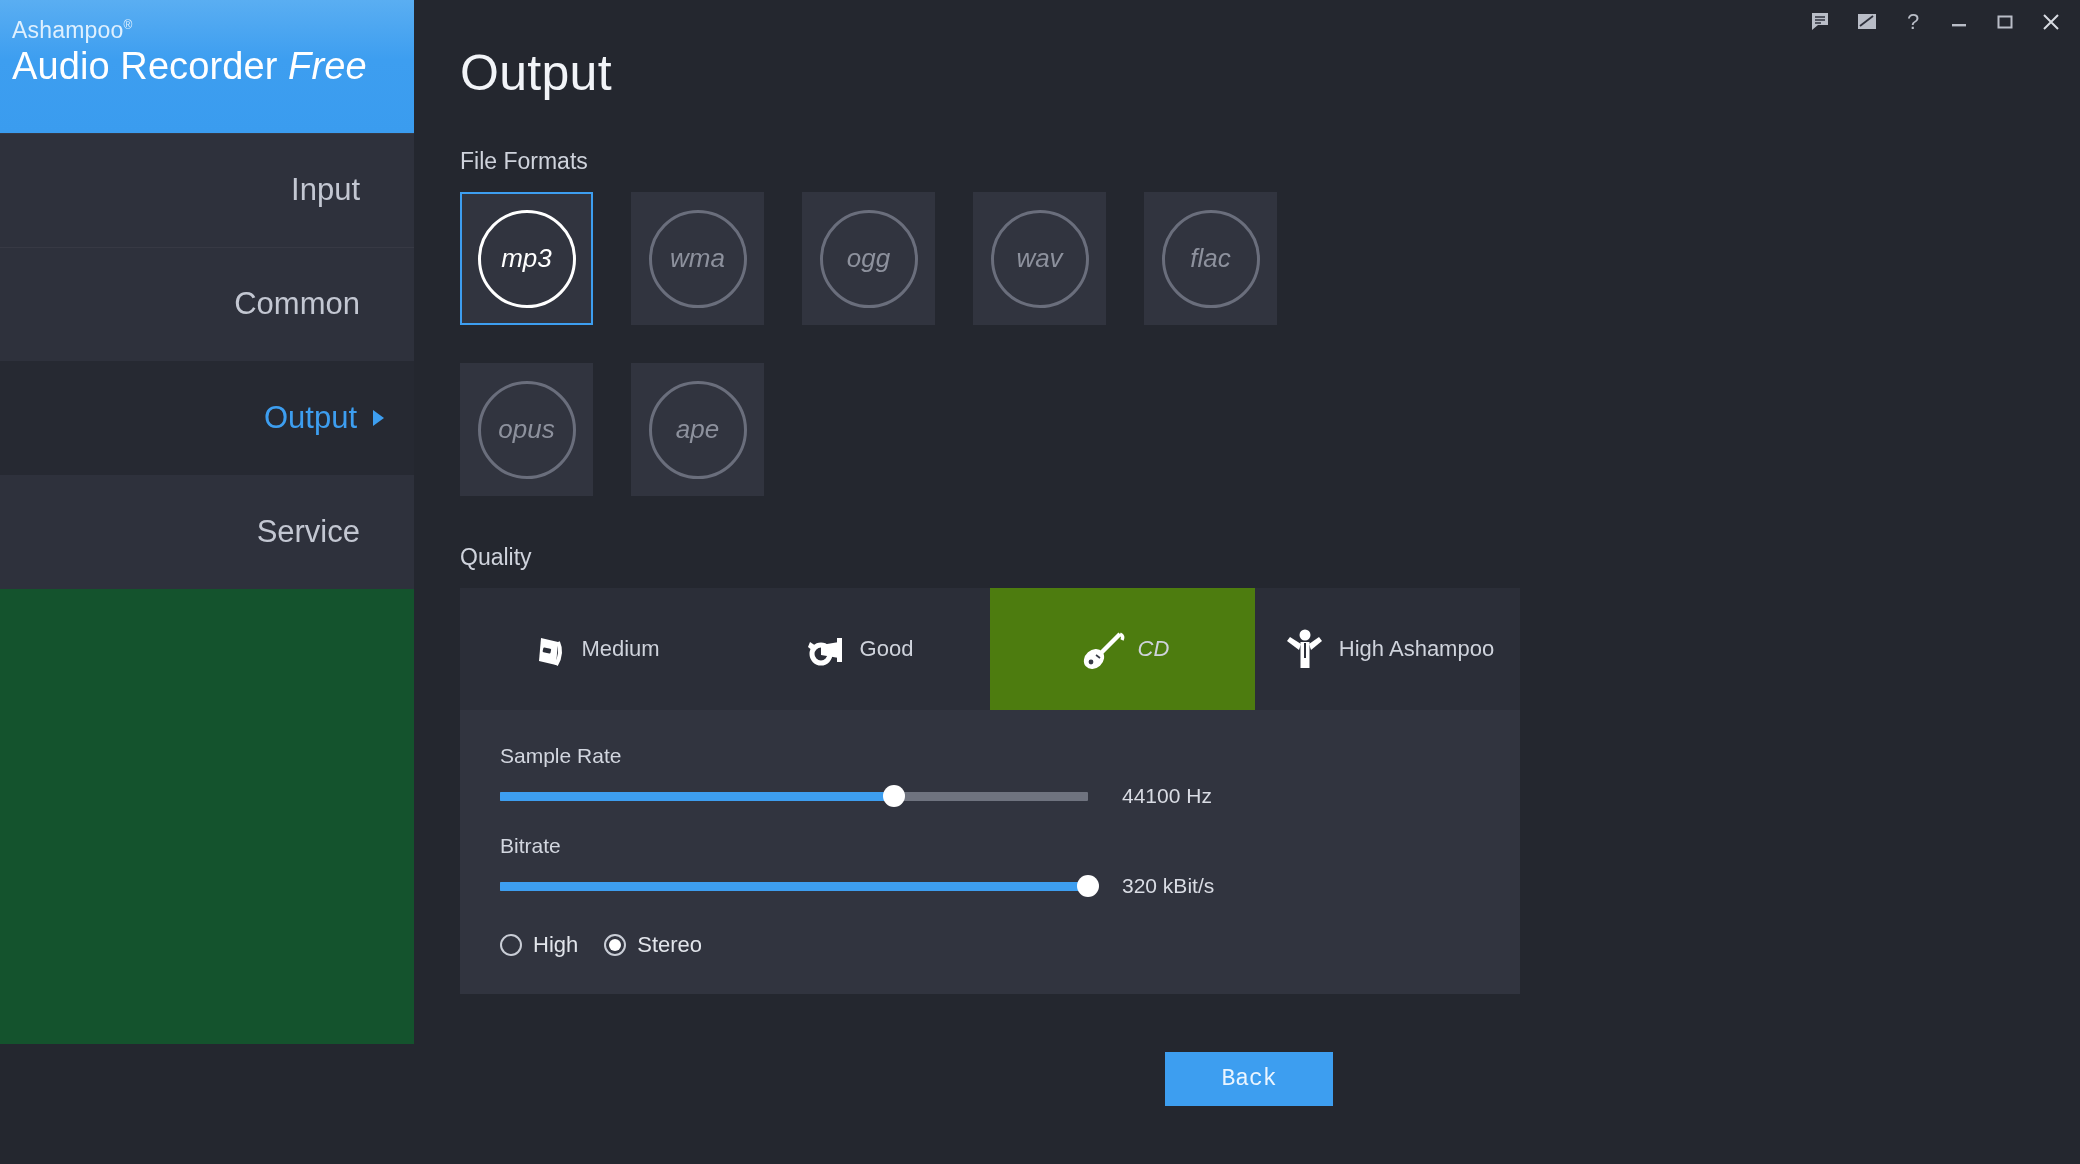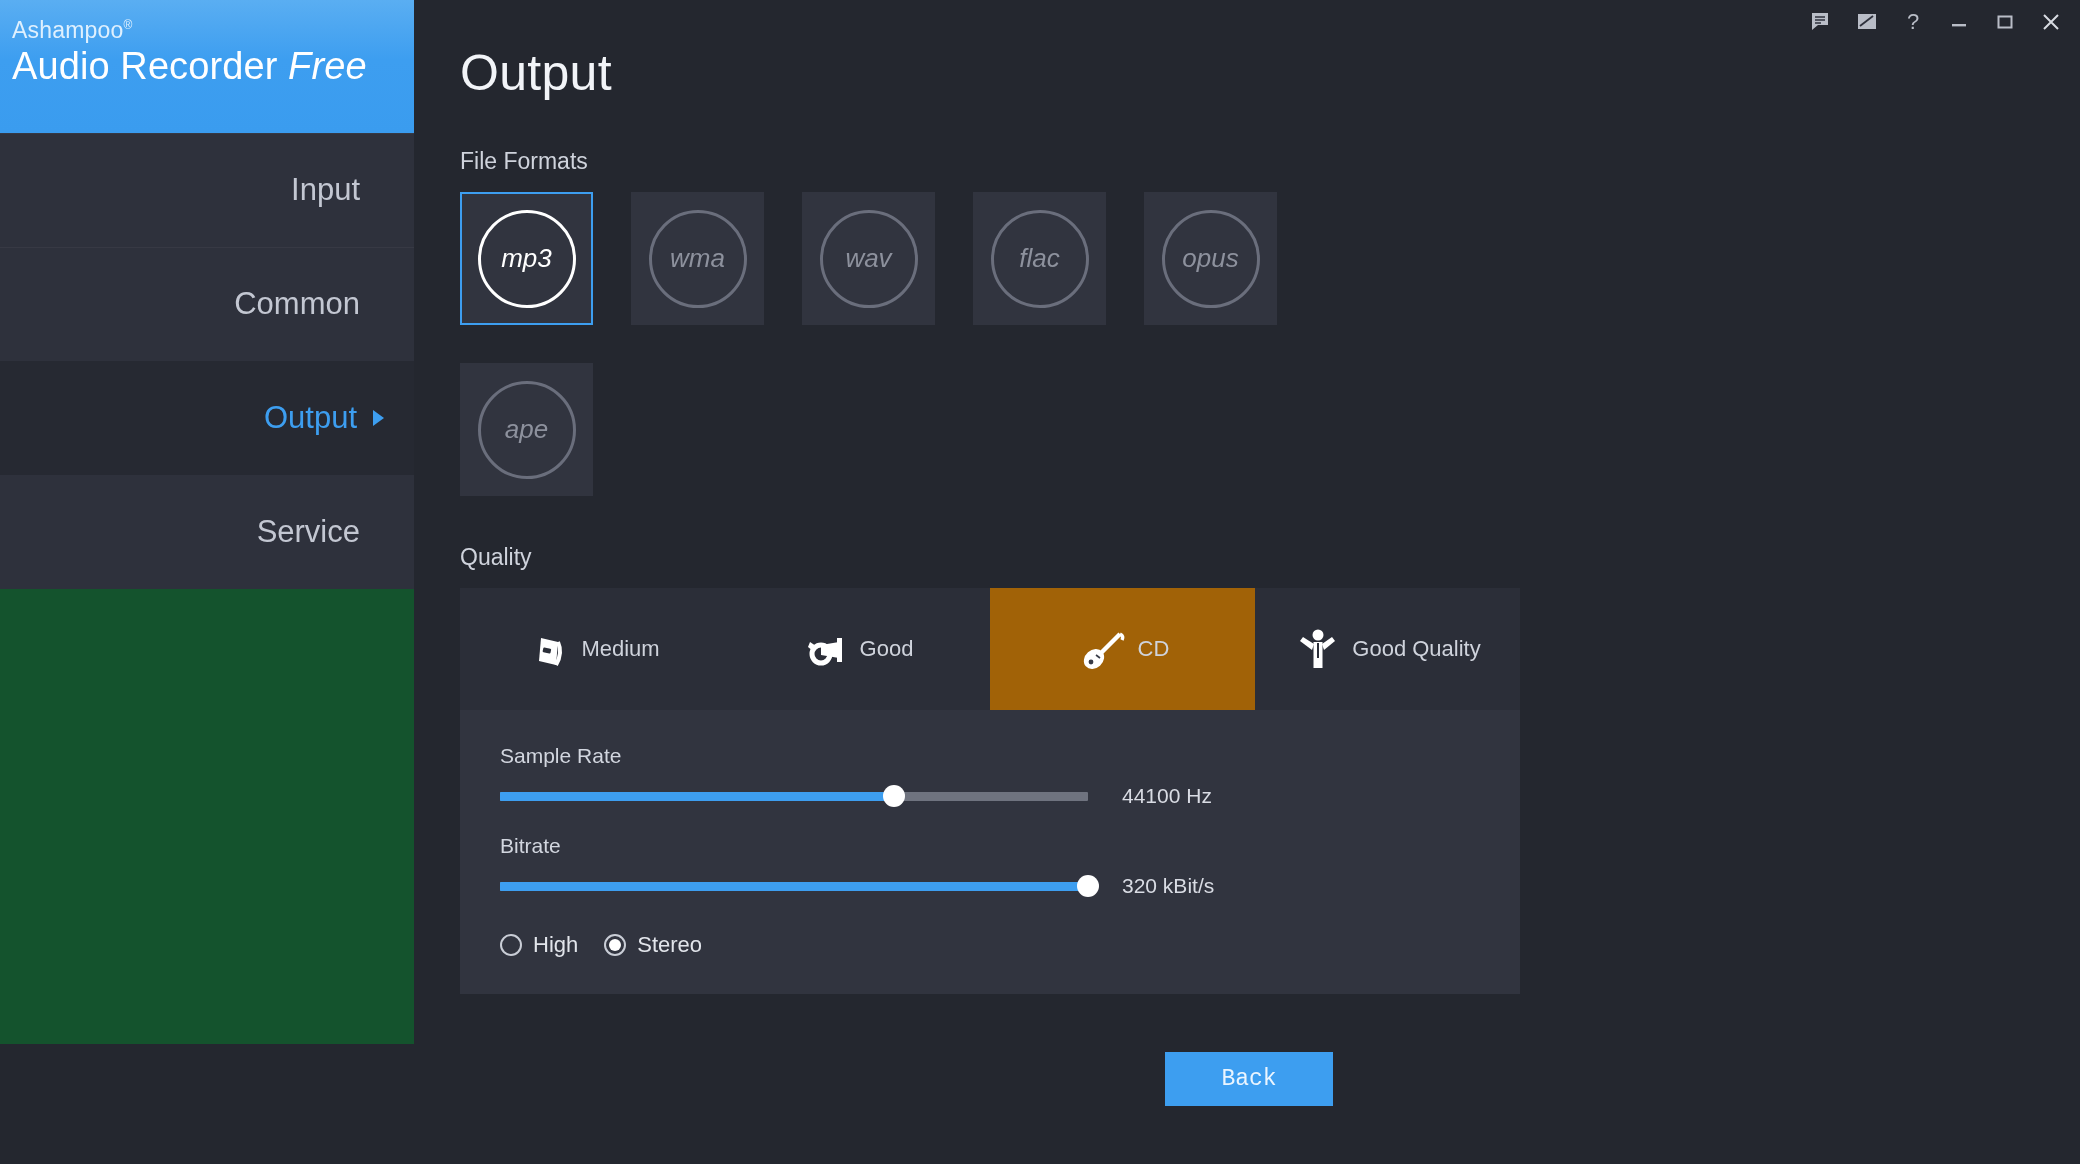--- a/index.html
+++ b/index.html
@@ -115,21 +115,21 @@
   
   .quality-panel { width: 1060px; }
   .q-tabs { display: flex; }
   .q-tab {
     width: 265px; height: 122px;
     background: #2b2e38;
     display: flex; flex-direction: row; align-items: center; justify-content: center;
     color: #cfd3dc; font-size: 22px;
     gap: 10px;
   }
-  .q-tab.active { background: #a16207; }
+  .q-tab.active { background: #4d7c0f; font-style: italic; }
   .q-icon { height: 50px; display: flex; align-items: flex-end; justify-content: center; }
   .q-icon svg { display: block; }
 
   .q-body {
     background: #31343f;
     padding: 34px 40px 36px 40px;
   }
   .slider-row { margin-bottom: 10px; }
   .slider-label { font-size: 21px; color: #d2d6df; margin-bottom: 16px; }
   .slider-line { display: flex; align-items: center; }
@@ -250,20 +250,25 @@
 
     <div class="formats">
       <div class="fmt-tile selected">
         <div class="fmt-circle">
           <span>mp3</span>
         </div>
       </div>
       <div class="fmt-tile">
         <div class="fmt-circle">
           <span>wma</span>
+        </div>
+      </div>
+      <div class="fmt-tile">
+        <div class="fmt-circle">
+          <span>ogg</span>
         </div>
       </div>
       <div class="fmt-tile">
         <div class="fmt-circle">
           <span>wav</span>
         </div>
       </div>
       <div class="fmt-tile">
         <div class="fmt-circle">
           <span>flac</span>
@@ -326,21 +331,21 @@
         <div class="q-tab">
           <span class="q-icon">
             <svg width="48" height="48" viewBox="0 0 48 48" fill="none">
               <circle cx="24" cy="9" r="5.5" fill="#ffffff"></circle>
               <rect x="19.5" y="16" width="9" height="26" fill="#ffffff"></rect>
               <path d="M20 18 L9 11 L6 15 L18 24 Z" fill="#ffffff"></path>
               <path d="M28 18 L38 11 L41 15 L30 24 Z" fill="#ffffff"></path>
               <path d="M24 17 L24 32" stroke="#2b2e38" stroke-width="2"></path>
             </svg>
           </span>
-          <span>Good Quality</span>
+          <span>High Ashampoo</span>
         </div>
       </div>
 
       <div class="q-body">
 
         <div class="slider-row">
           <div class="slider-label">Sample Rate</div>
           <div class="slider-line">
             <div class="track">
               <div class="fill" id="fill0" style="width: 67%;"></div>

